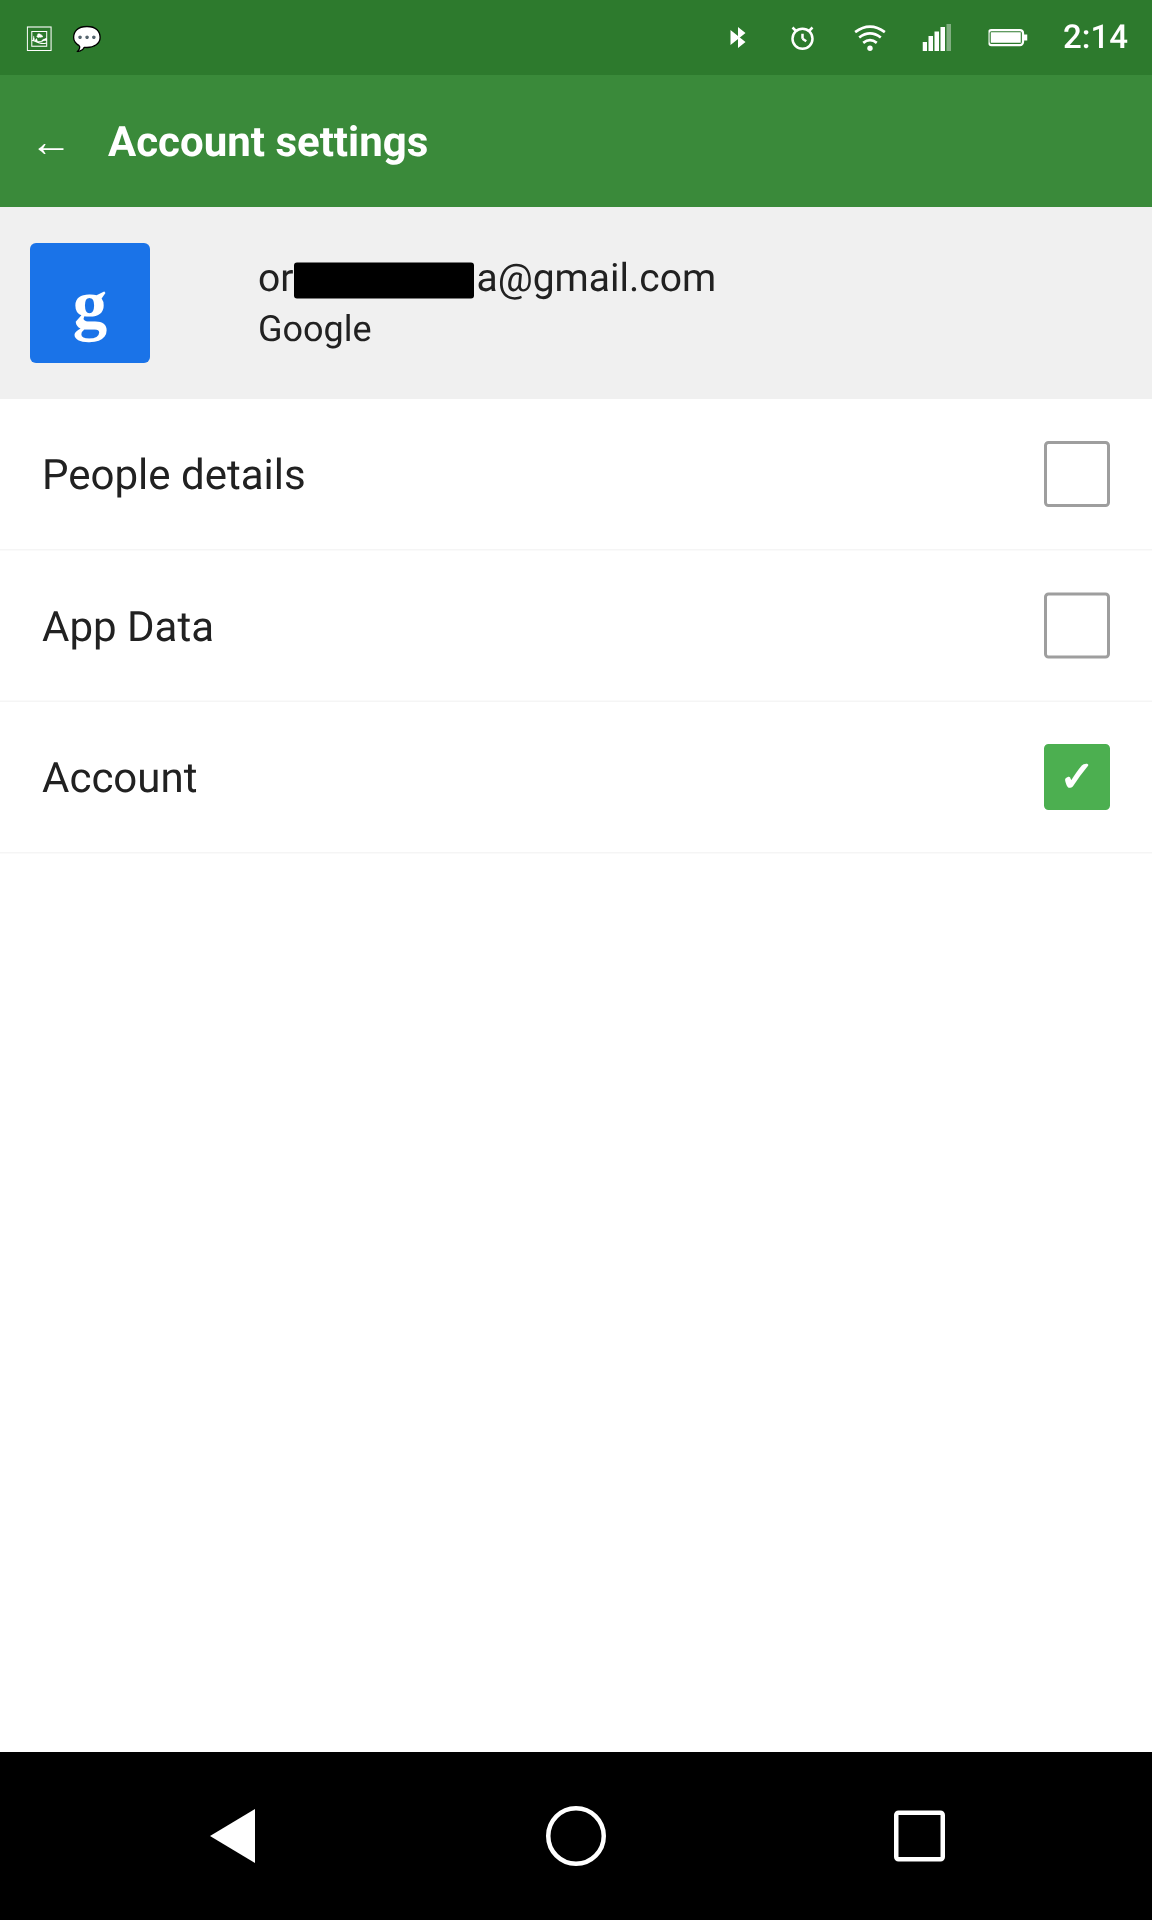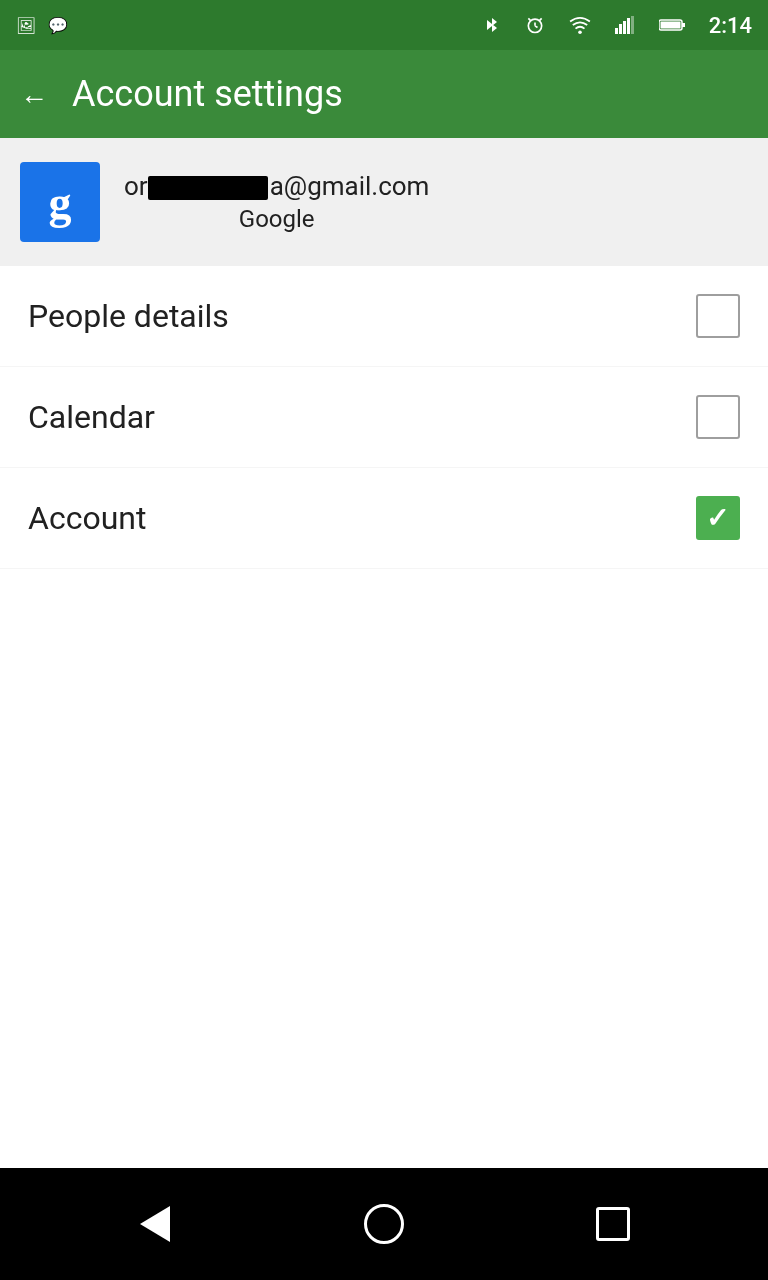--- a/index.html
+++ b/index.html
@@ -55,22 +55,22 @@
     }
 
     .app-bar .back-icon {
       color: #fff;
       font-size: 28px;
       cursor: pointer;
     }
 
     .app-bar-title {
       color: #fff;
-      font-size: 36px;
-      font-weight: 400;
+      font-size: 28px;
+      font-weight: 700;
     }
 
     
     .account-header {
       background: #f0f0f0;
       padding: 24px 20px;
       display: flex;
       align-items: center;
       gap: 24px;
     }
@@ -90,31 +90,31 @@
       color: #fff;
       font-size: 46px;
       font-weight: 700;
       font-family: serif;
     }
 
     .account-info {
       display: flex;
       flex-direction: column;
       gap: 4px;
+      margin-left: 48px;
     }
 
     .account-email {
       font-size: 26px;
       color: #212121;
     }
 
     .account-type {
       font-size: 24px;
       color: #212121;
-      text-align: center;
     }
 
     .redacted {
       display: inline-block;
       background: #000;
       color: #000;
       border-radius: 2px;
       min-width: 120px;
       height: 24px;
       vertical-align: middle;
@@ -130,21 +130,21 @@
     .settings-item {
       display: flex;
       align-items: center;
       justify-content: space-between;
       padding: 28px 28px;
       border-bottom: 1px solid #f5f5f5;
       min-height: 90px;
     }
 
     .settings-item-label {
-      font-size: 32px;
+      font-size: 28px;
       color: #212121;
       font-weight: 400;
     }
 
     
     .checkbox {
       width: 44px;
       height: 44px;
       border: 2px solid #9e9e9e;
       border-radius: 3px;
@@ -279,25 +279,25 @@
   </div>
 </div>
 
 <div class="settings-list">
 
   <div class="settings-item">
     <span class="settings-item-label">People details</span>
     <div class="checkbox"></div>
   </div>
 
-
   <div class="settings-item">
-    <span class="settings-item-label">Calendar</span>
+    <span class="settings-item-label">App Data</span>
     <div class="checkbox"></div>
   </div>
+
 
 
   <div class="settings-item">
     <span class="settings-item-label">Account</span>
     <div class="checkbox checked"></div>
   </div>
 
 
 
 </div>

